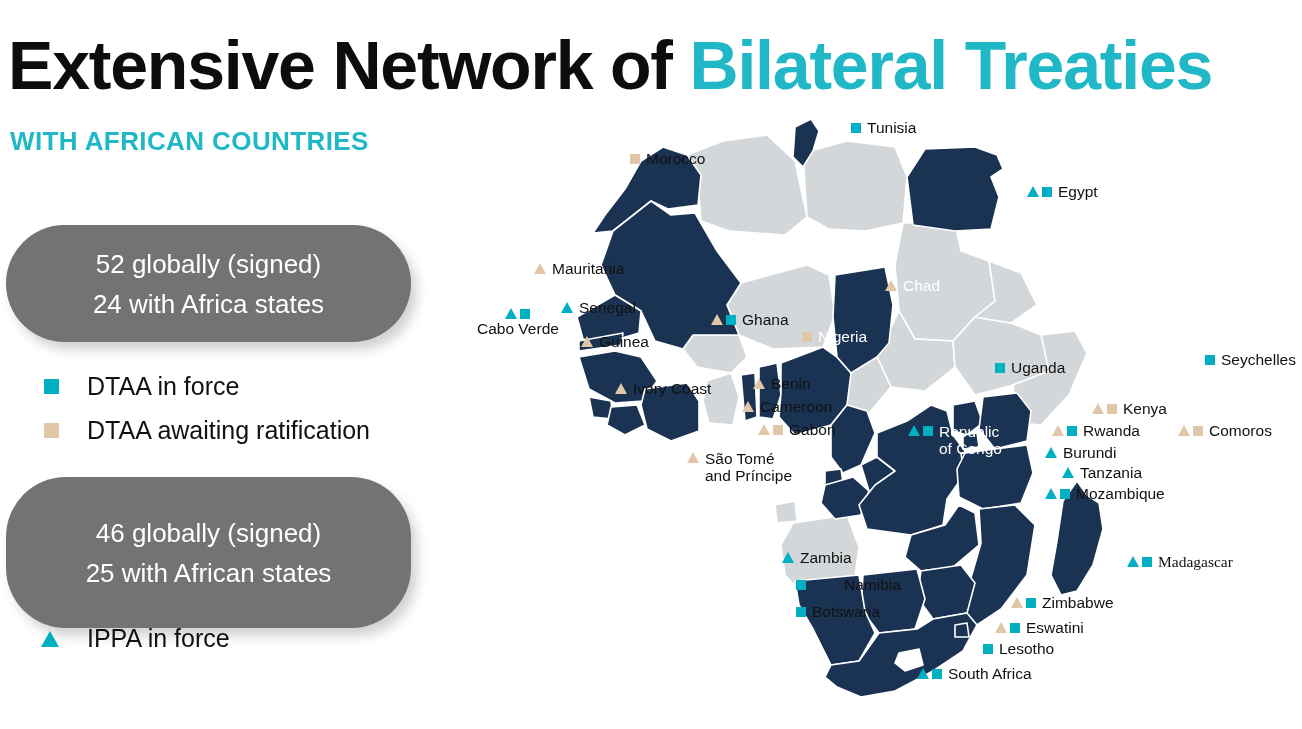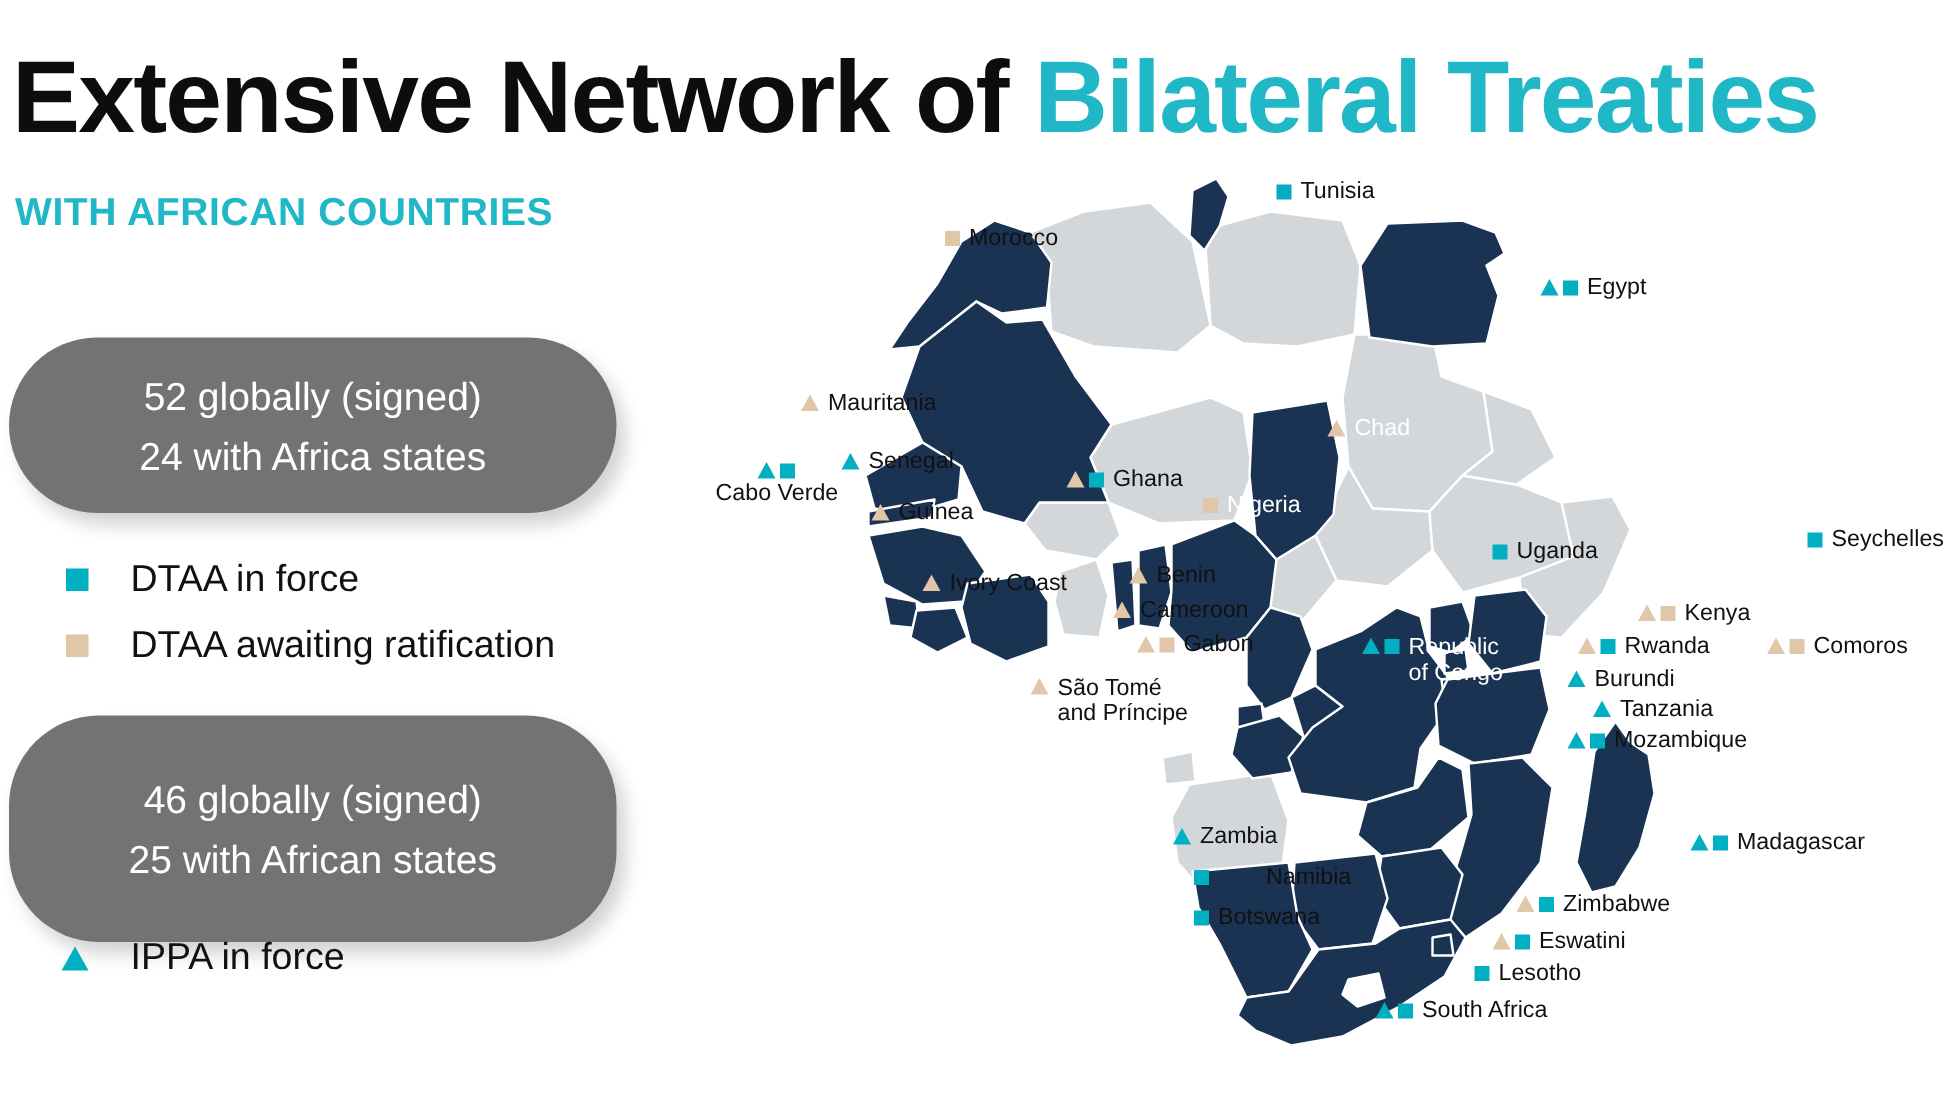--- a/index.html
+++ b/index.html
@@ -470,21 +470,21 @@
       <span class="m-text">Namibia</span>
     </div>
 
     <div class="marker" style="left:341px; top:498px;">
       <span class="glyphs">
           <span class="m-sq teal"></span>
         </span>
       <span class="m-text">Botswana</span>
     </div>
 
-    <div class="marker" style="left:672px; top:448px;">
+    <div class="marker" style="left:672px; top:448px;font-family:Liberation Serif, serif;">
       <span class="glyphs">
           <span class="m-tri teal"></span>
           <span class="m-sq teal"></span>
         </span>
       <span class="m-text">Madagascar</span>
     </div>
 
     <div class="marker" style="left:556px; top:489px;">
       <span class="glyphs">
           <span class="m-tri beige"></span>

